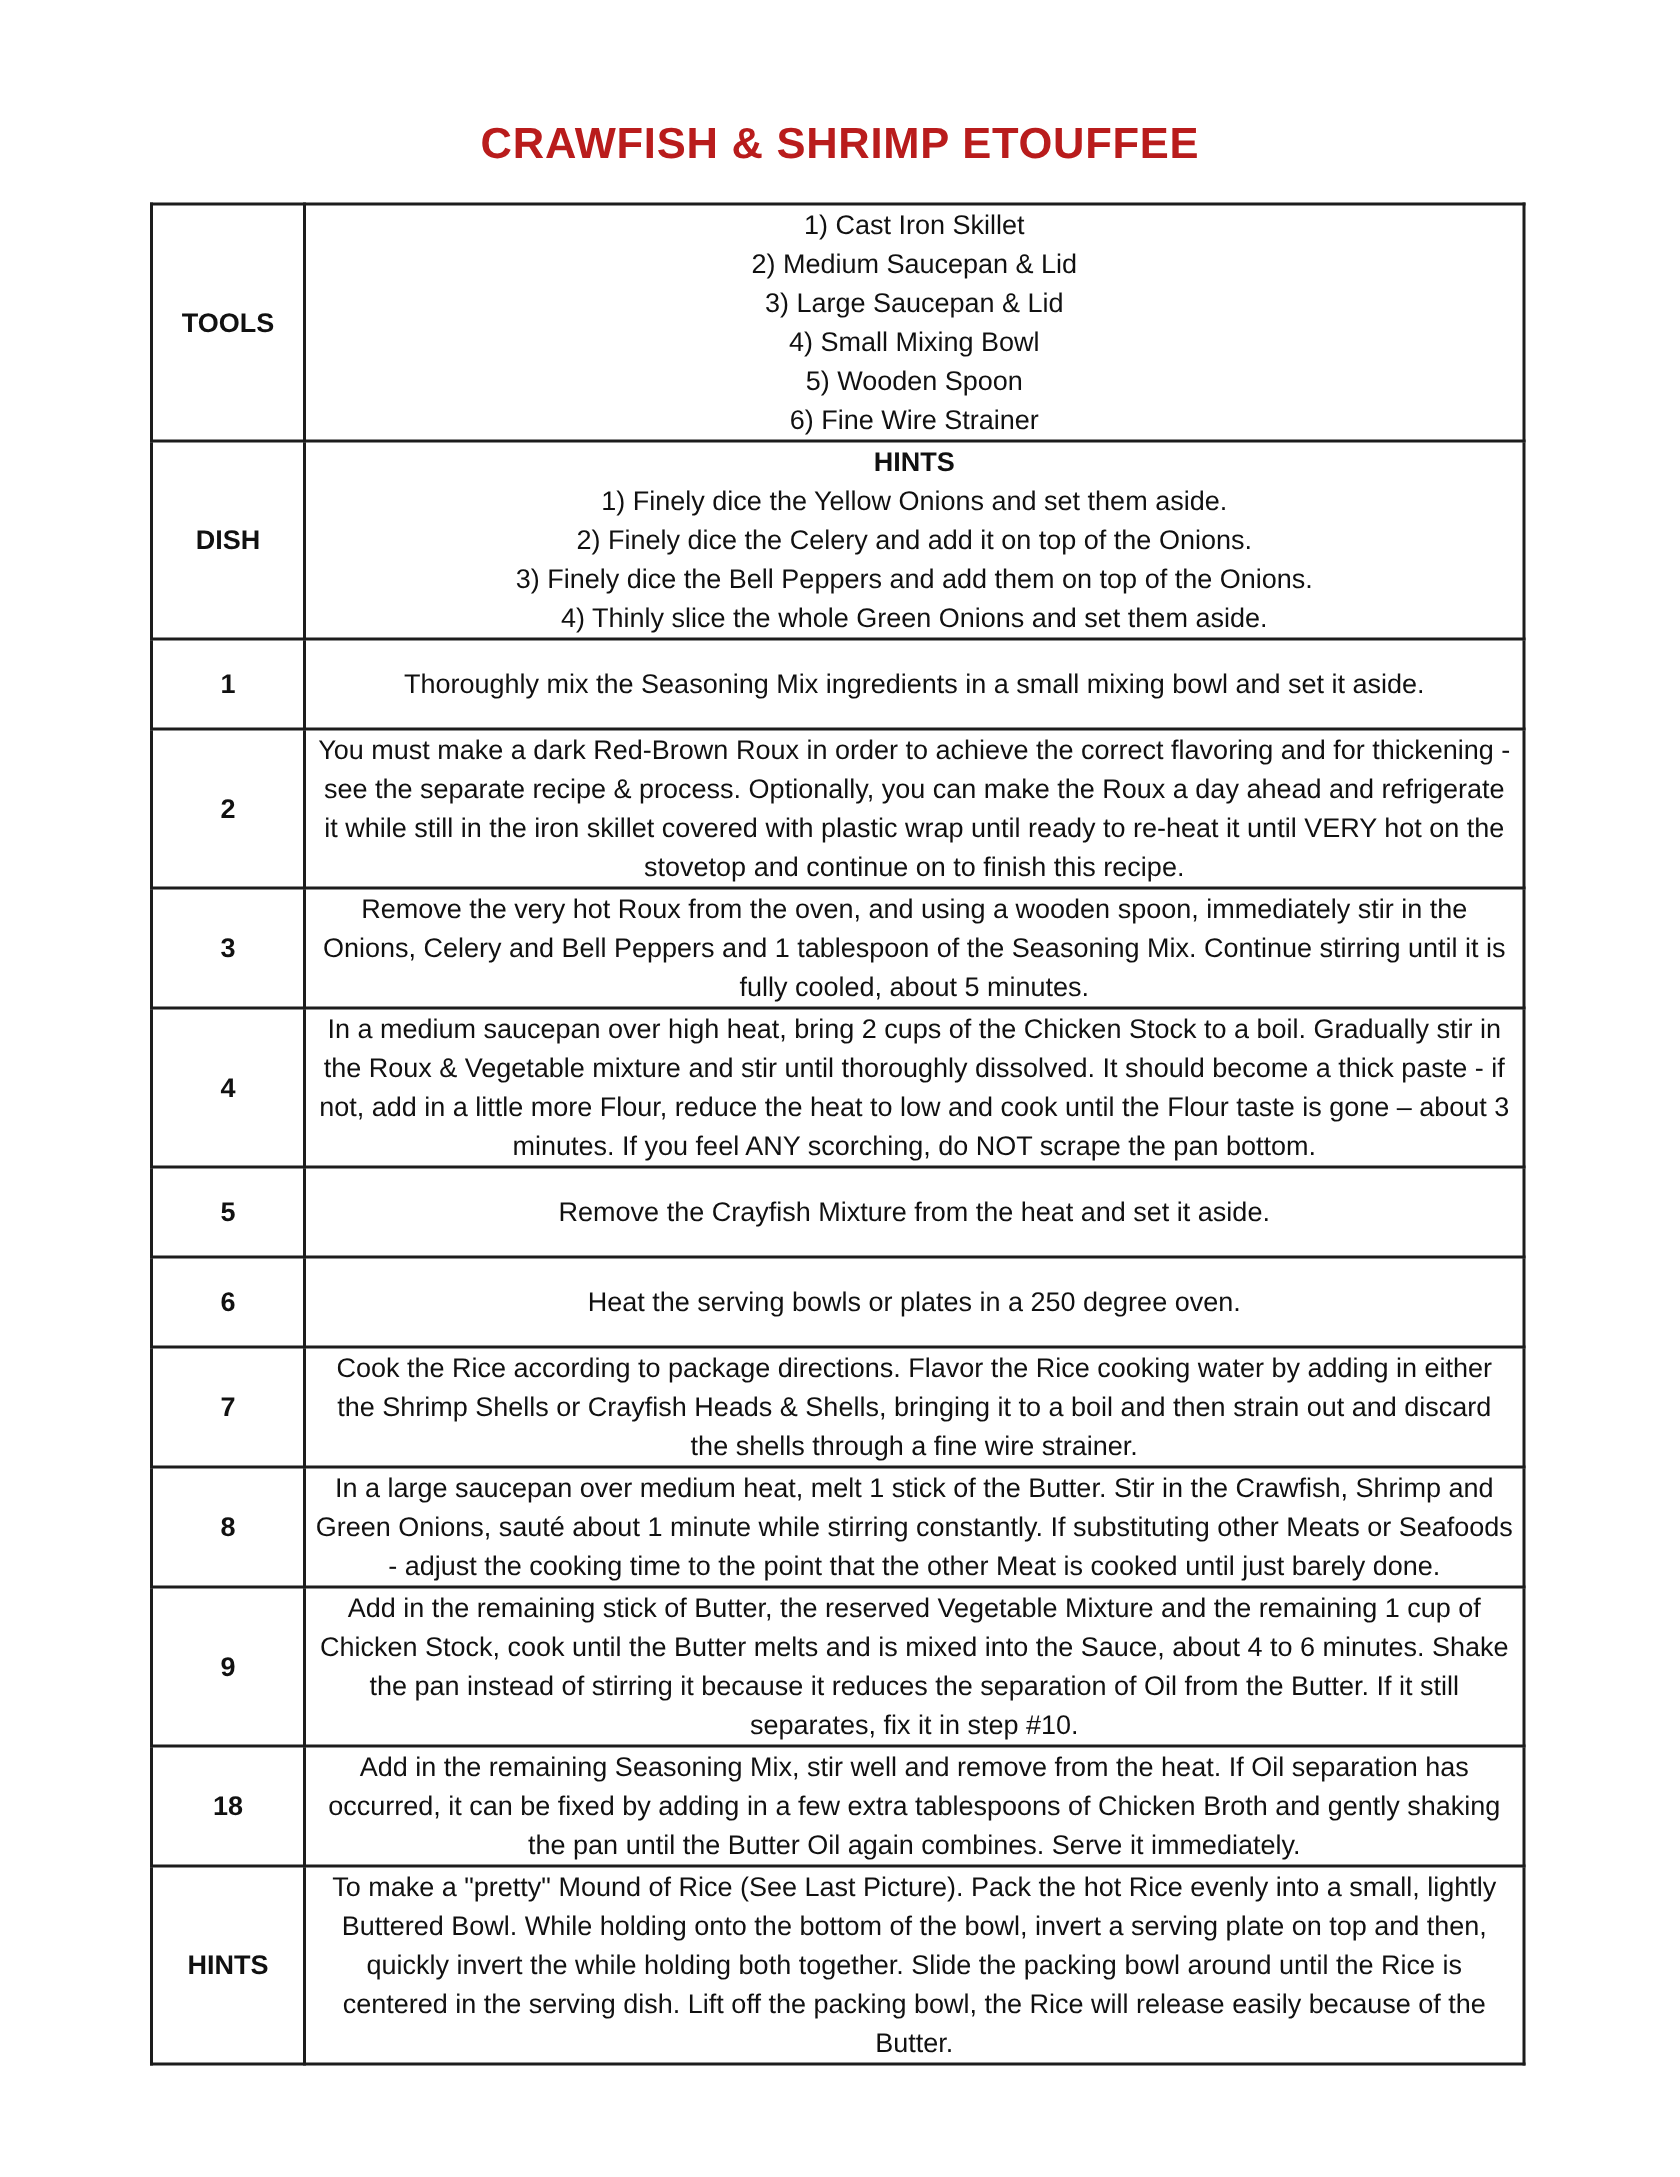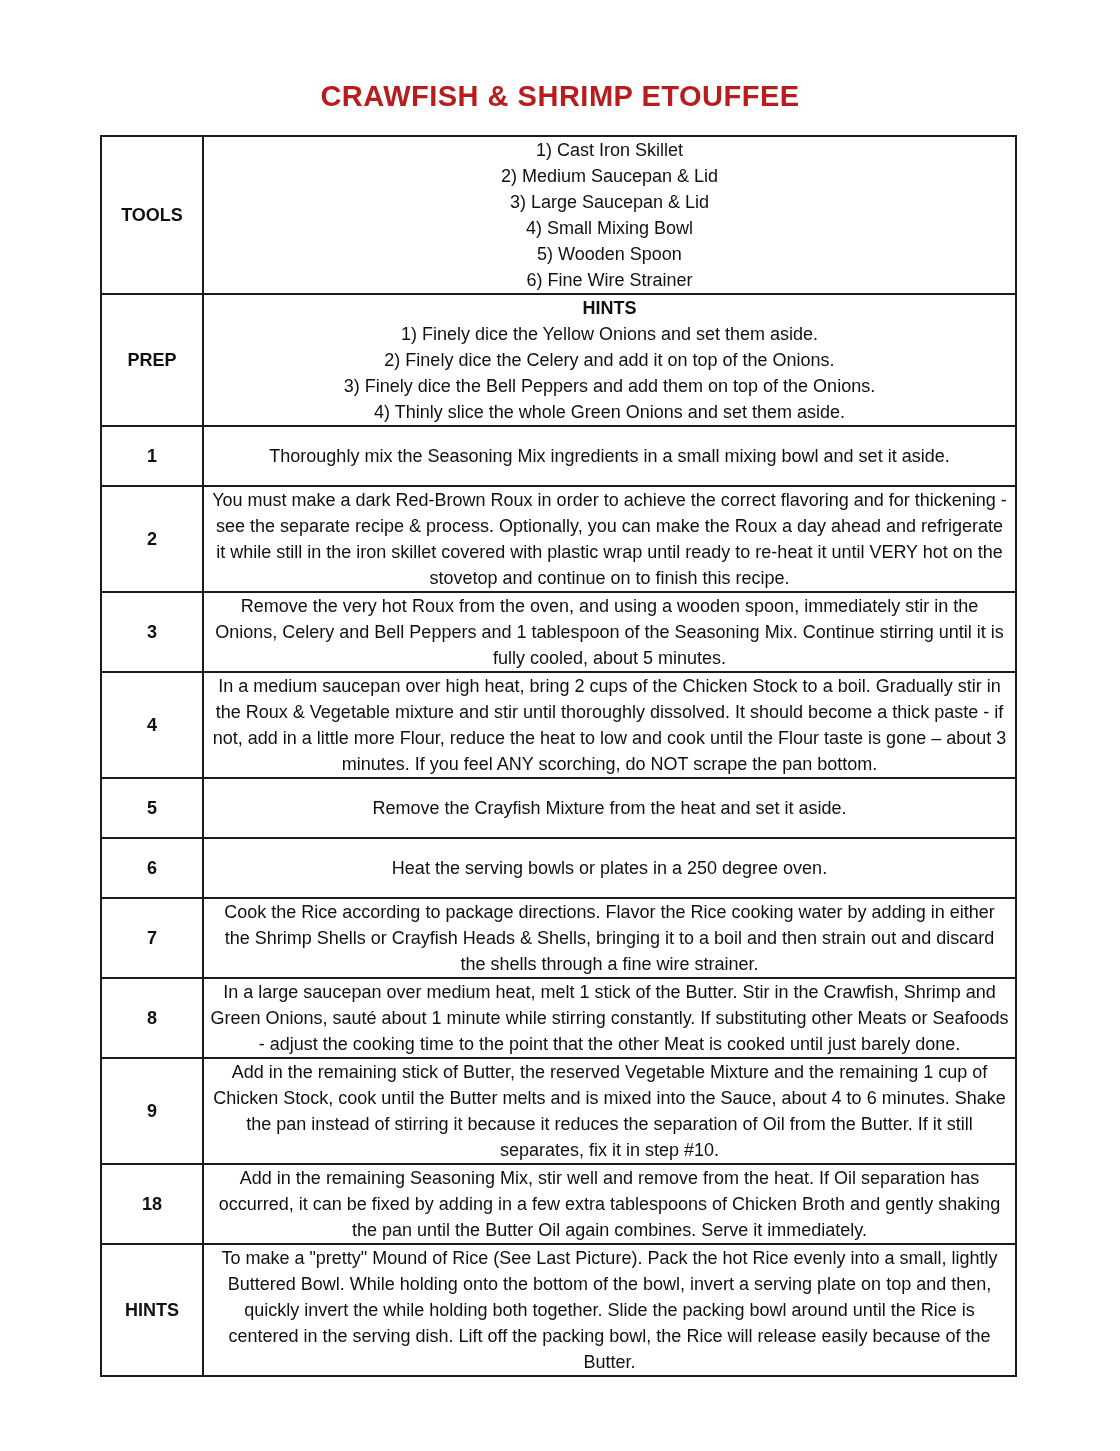--- a/index.html
+++ b/index.html
@@ -68,21 +68,21 @@
       <td class="content-cell">
         <div class="line">1) Cast Iron Skillet</div>
         <div class="line">2) Medium Saucepan &amp; Lid</div>
         <div class="line">3) Large Saucepan &amp; Lid</div>
         <div class="line">4) Small Mixing Bowl</div>
         <div class="line">5) Wooden Spoon</div>
         <div class="line">6) Fine Wire Strainer</div>
       </td>
     </tr>
     <tr>
-      <td class="label-cell">PREP</td>
+      <td class="label-cell">DISH</td>
       <td class="content-cell">
         <div class="line bold">HINTS</div>
         <div class="line">1) Finely dice the Yellow Onions and set them aside.</div>
         <div class="line">2) Finely dice the Celery and add it on top of the Onions.</div>
         <div class="line">3) Finely dice the Bell Peppers and add them on top of the Onions.</div>
         <div class="line">4) Thinly slice the whole Green Onions and set them aside.</div>
       </td>
     </tr>
     <tr>
       <td class="label-cell">1</td>

